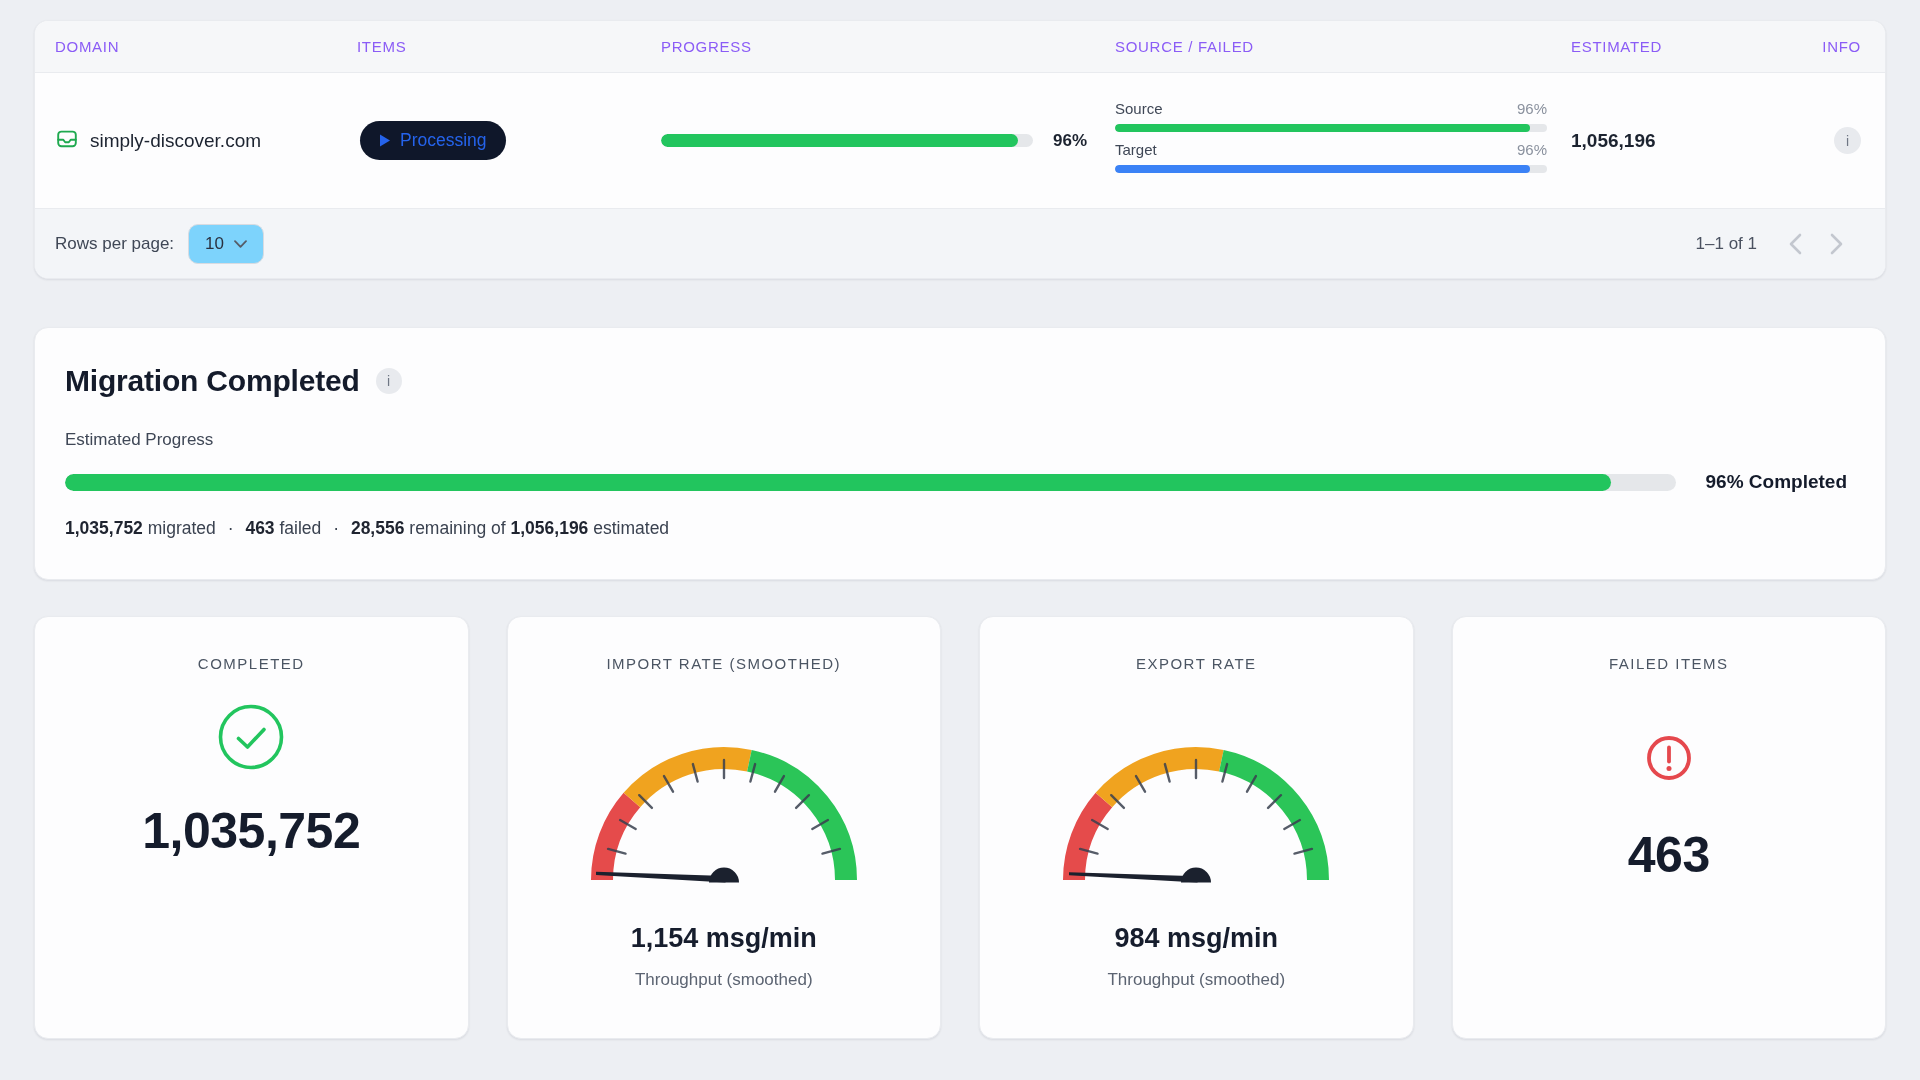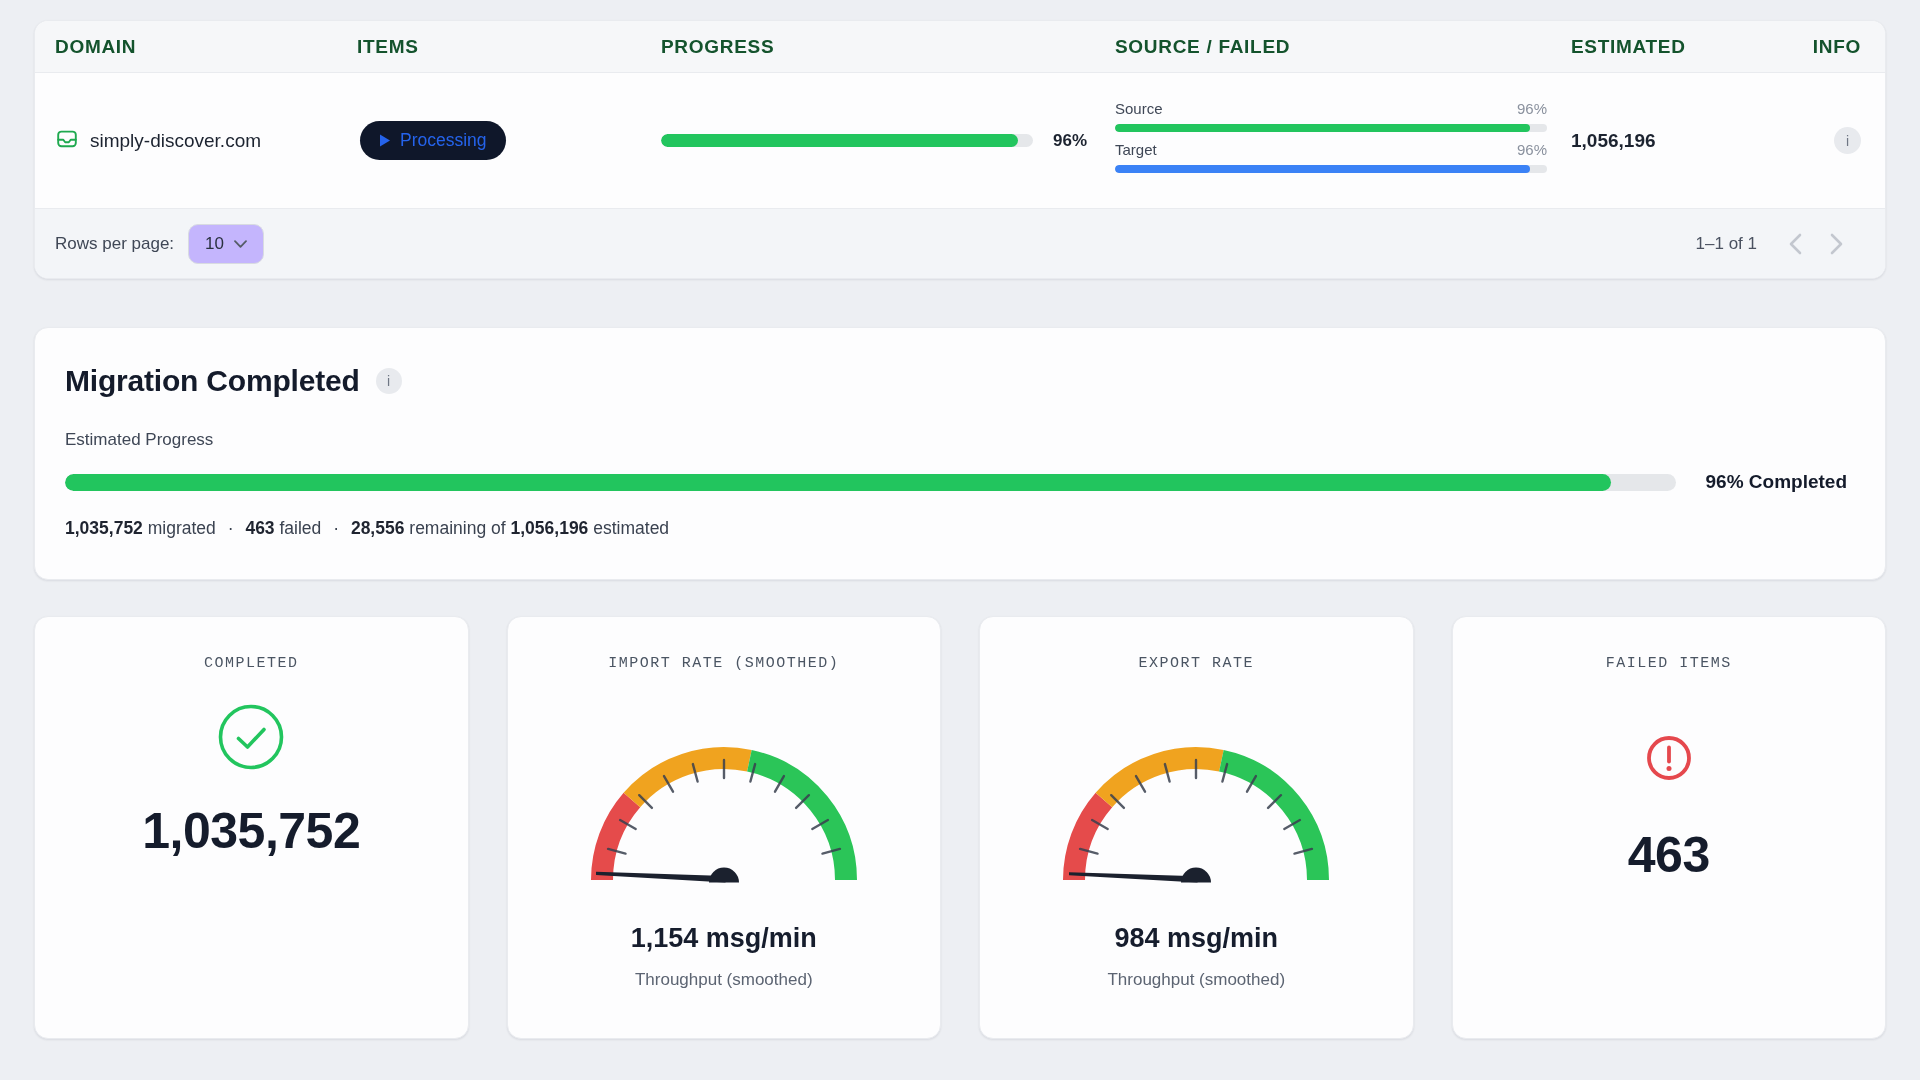--- a/index.html
+++ b/index.html
@@ -20,22 +20,22 @@
   
   .table-card { overflow:hidden; }
   .t-grid {
     display:grid;
     grid-template-columns:302px 304px 454px 456px 237px 1fr;
     align-items:center;
     padding:0 24px 0 20px;
   }
   .t-head { height:52px; background:#f6f7f9; border-bottom:1px solid #e9ebef; }
   .t-head .th {
-    font-size:19px; font-weight:700; letter-spacing:.7px;
-    color:#14532d;
+    font-size:15px; font-weight:400; letter-spacing:.7px;
+    color:#8b5cf6;
   }
   .th.right, .cell.right { text-align:right; }
   .t-row { height:135px; background:#fdfdfe; }
   .cell { display:flex; align-items:center; }
 
   .domain-cell { gap:11px; }
   .domain-name { font-size:19px; font-weight:500; color:#1c2330; }
 
   .status-badge {
     display:inline-flex; align-items:center; gap:10px;
@@ -70,21 +70,21 @@
   }
   .cell-info { justify-content:flex-end; }
 
   .t-foot {
     height:70px; background:#f3f5f8; border-top:1px solid #e9ebef;
     display:flex; justify-content:space-between;
     padding:0 42px 0 20px;
   }
   .foot-left { display:flex; align-items:center; gap:14px; font-size:17px; color:#3f4756; }
   .rows-select {
-    width:76px; height:40px; background:#c4b5fd;
+    width:76px; height:40px; background:#7dd3fc;
     border:1px solid #d8dbe1; border-radius:10px;
     display:inline-flex; align-items:center; justify-content:center; gap:10px;
     font-size:17px; color:#2a3140; cursor:pointer;
   }
   .foot-right { display:flex; align-items:center; gap:28px; }
   .range-label { font-size:17px; color:#4a5160; margin-right:4px; }
   .pg-btn { background:none; border:none; cursor:pointer; display:flex; align-items:center; }
 
   
   .migration-card { margin-top:48px; padding:36px 30px 40px 30px; }
@@ -100,21 +100,20 @@
 
   
   .cards-grid {
     margin-top:36px;
     display:grid; grid-template-columns:repeat(4,1fr); gap:38px;
   }
   .metric-card { height:423px; text-align:center; padding-top:38px; }
   .metric-title {
     font-size:15px; font-weight:500; letter-spacing:1.5px;
     color:#4b5563;
-    font-family:Liberation Mono, monospace;
   }
   .big-number { font-size:50px; font-weight:700; color:#151c2c; letter-spacing:-.5px; }
   .completed-icon-wrap { margin-top:30px; }
   .completed-number { margin-top:26px; }
   .failed-icon-wrap { margin-top:62px; }
   .failed-number { margin-top:40px; }
   .gauge-wrap { margin-top:58px; }
   .gauge-value { margin-top:29px; font-size:27px; font-weight:700; color:#161d2d; }
   .gauge-caption { margin-top:16px; font-size:17px; color:#5c6472; }
 </style>

